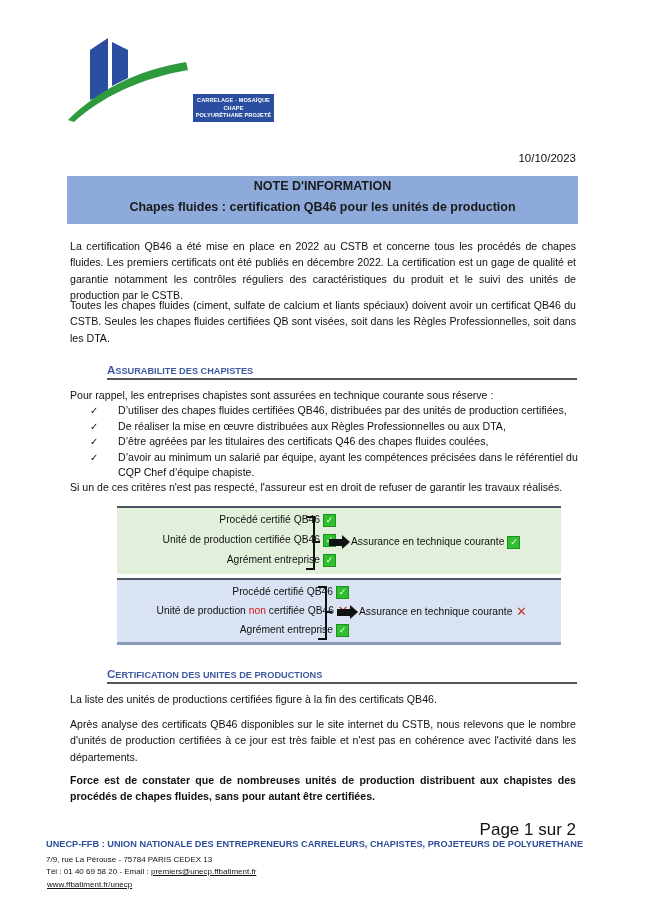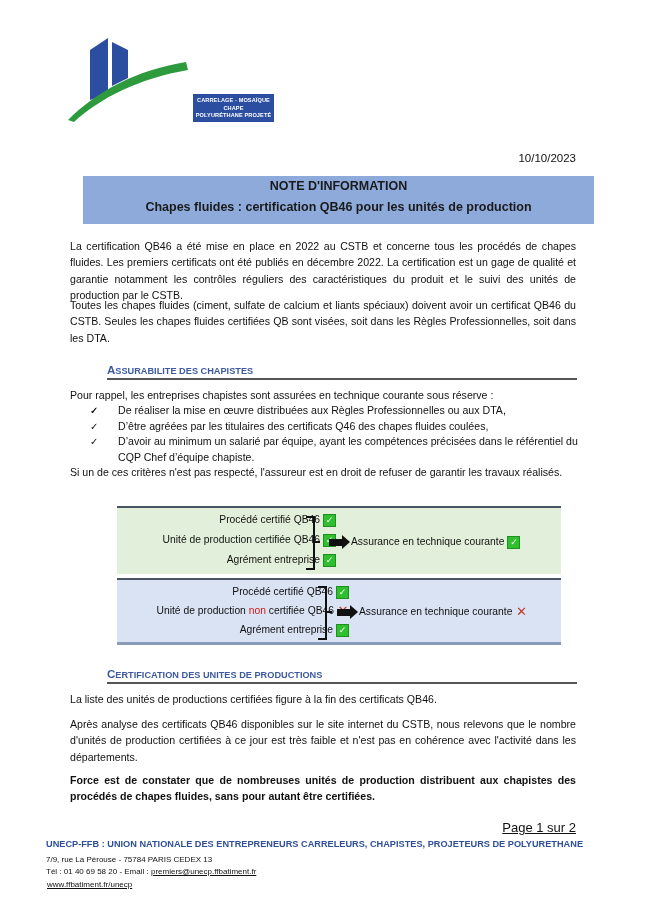--- a/index.html
+++ b/index.html
@@ -10,21 +10,21 @@
   
   .logo { left: 66px; top: 34px; width: 212px; height: 92px; }
   .logo-tagbox { position: absolute; left: 127px; top: 60px; width: 81px; height: 28px; background: #2b4ea0;
                  color: #fff; font-size: 5.6px; font-weight: bold; text-align: center; line-height: 7.5px;
                  padding-top: 3px; box-sizing: border-box; letter-spacing: 0.1px; }
   .logo-ffb { position: absolute; left: 50px; top: 50px; font-size: 40px; font-weight: bold; color: #2b4ea0;
               letter-spacing: -2px; line-height: 40px; }
 
   .date { right: 70px; top: 152px; font-size: 11.5px; }
 
-  .banner { left: 83px; top: 176px; width: 511px; height: 48px; background: #8eaadb; }
+  .banner { left: 67px; top: 176px; width: 511px; height: 48px; background: #8eaadb; }
   .banner-t1 { width: 100%; text-align: center; font-size: 12.5px; font-weight: bold; padding-top: 3px; color: #1a1a1a; }
   .banner-t2 { width: 100%; text-align: center; font-size: 12.5px; font-weight: bold; padding-top: 7px; color: #1a1a1a; }
 
   .para { left: 70px; width: 506px; font-size: 10.6px; line-height: 16.3px; text-align: justify; }
 
   .section-h { left: 107px; width: 470px; border-bottom: 2px solid #555; padding-bottom: 2px;
                color: #3d5aa0; font-weight: bold; font-size: 9.2px; }
   .section-h .big { font-size: 11.5px; }
 
   .bullets { left: 70px; width: 510px; font-size: 10.6px; line-height: 15.4px; }
@@ -40,21 +40,21 @@
   .xx { display: inline-block; width: 12px; height: 12px; color: #c0392b; font-size: 13px; font-weight: bold;
         line-height: 12px; text-align: center; vertical-align: middle; margin-left: 3px; }
   .bracket { position: absolute; width: 7px; border: 2px solid #111; border-left: none; }
   .bracket-tick { position: absolute; width: 5px; height: 2px; background: #111; }
   .arrow { position: absolute; width: 14px; height: 7px; background: #111; }
   .arrow::after { content: ""; position: absolute; left: 13px; top: -4px; border-left: 8px solid #111;
                   border-top: 7.5px solid transparent; border-bottom: 7.5px solid transparent; }
   .result { position: absolute; font-size: 10.3px; }
   .red { color: #d01818; }
 
-  .pageno { right: 70px; top: 820px; font-size: 13px; text-decoration: underline; }
+  .pageno { right: 70px; top: 820px; font-size: 17px; }
   .footer-org { left: 46px; top: 839px; font-size: 9.2px; font-weight: bold; color: #2f4f9a; }
   .footer-line { left: 46px; font-size: 8px; color: #111; }
   .footer-line a { color: #111; text-decoration: underline; }
 </style>
 </head>
 <body>
 
 <div class="abs logo">
   <svg width="212" height="92" viewBox="0 0 212 92" style="position:absolute;left:0;top:0">
     <polygon points="24,16 42,4 42,60 24,66" fill="#2b4ea0"></polygon>
@@ -79,20 +79,21 @@
 <div class="abs para" style="top:297px">Toutes les chapes fluides (ciment, sulfate de calcium et liants spéciaux) doivent avoir un certificat QB46 du CSTB. Seules les chapes fluides certifiées QB sont visées, soit dans les Règles Professionnelles, soit dans les DTA.</div>
 
 <div class="abs section-h" style="top:364px">
   <span class="big">A</span><span>SSURABILITE DES CHAPISTES</span>
 </div>
 
 <div class="abs bullets" style="top:388px">
   <div>Pour rappel, les entreprises chapistes sont assurées en technique courante sous réserve :</div>
   <div class="bullet">
     <span class="chk">✓</span>
+    <span>D’utiliser des chapes fluides certifiées QB46, distribuées par des unités de production certifiées,</span>
   </div>
   <div class="bullet">
     <span class="chk">✓</span>
     <span>De réaliser la mise en œuvre distribuées aux Règles Professionnelles ou aux DTA,</span>
   </div>
   <div class="bullet">
     <span class="chk">✓</span>
     <span>D’être agréées par les titulaires des certificats Q46 des chapes fluides coulées,</span>
   </div>
   <div class="bullet">

